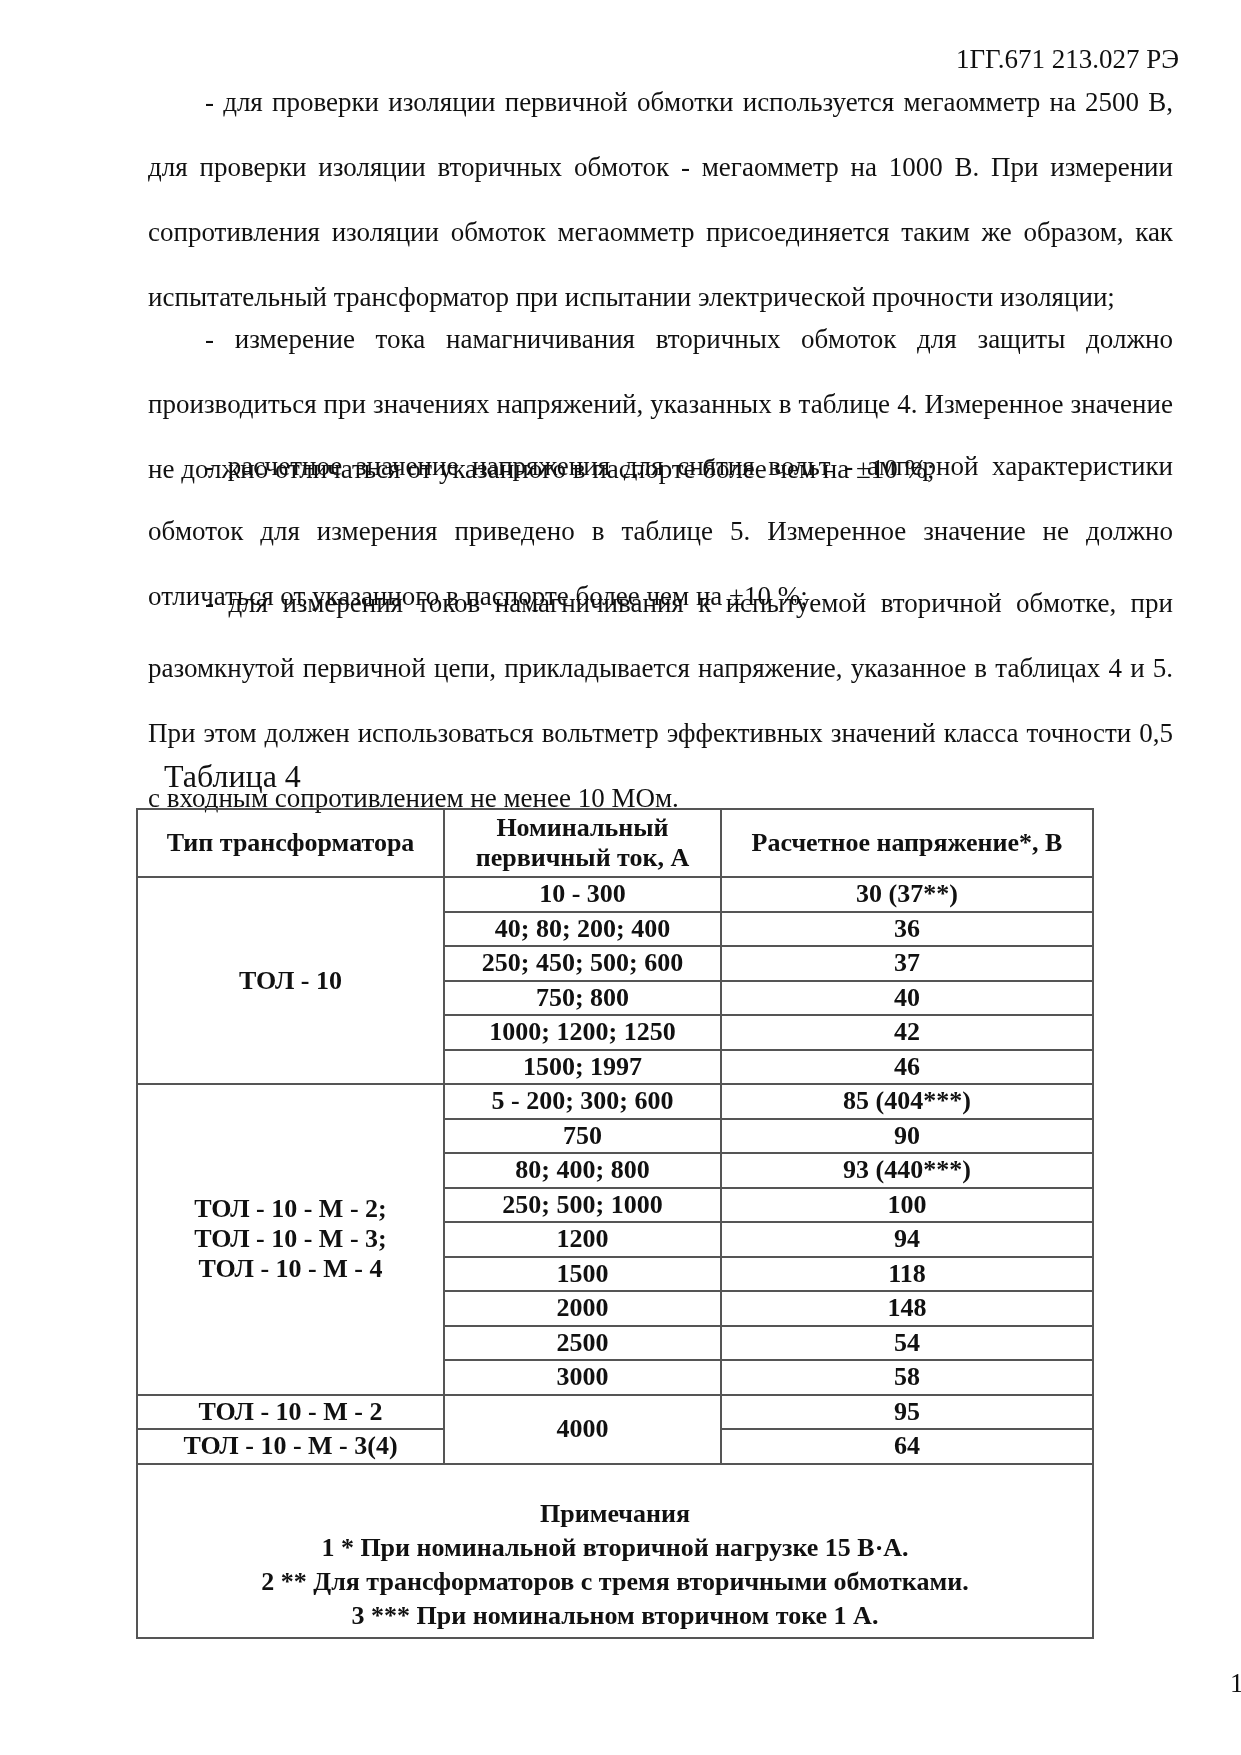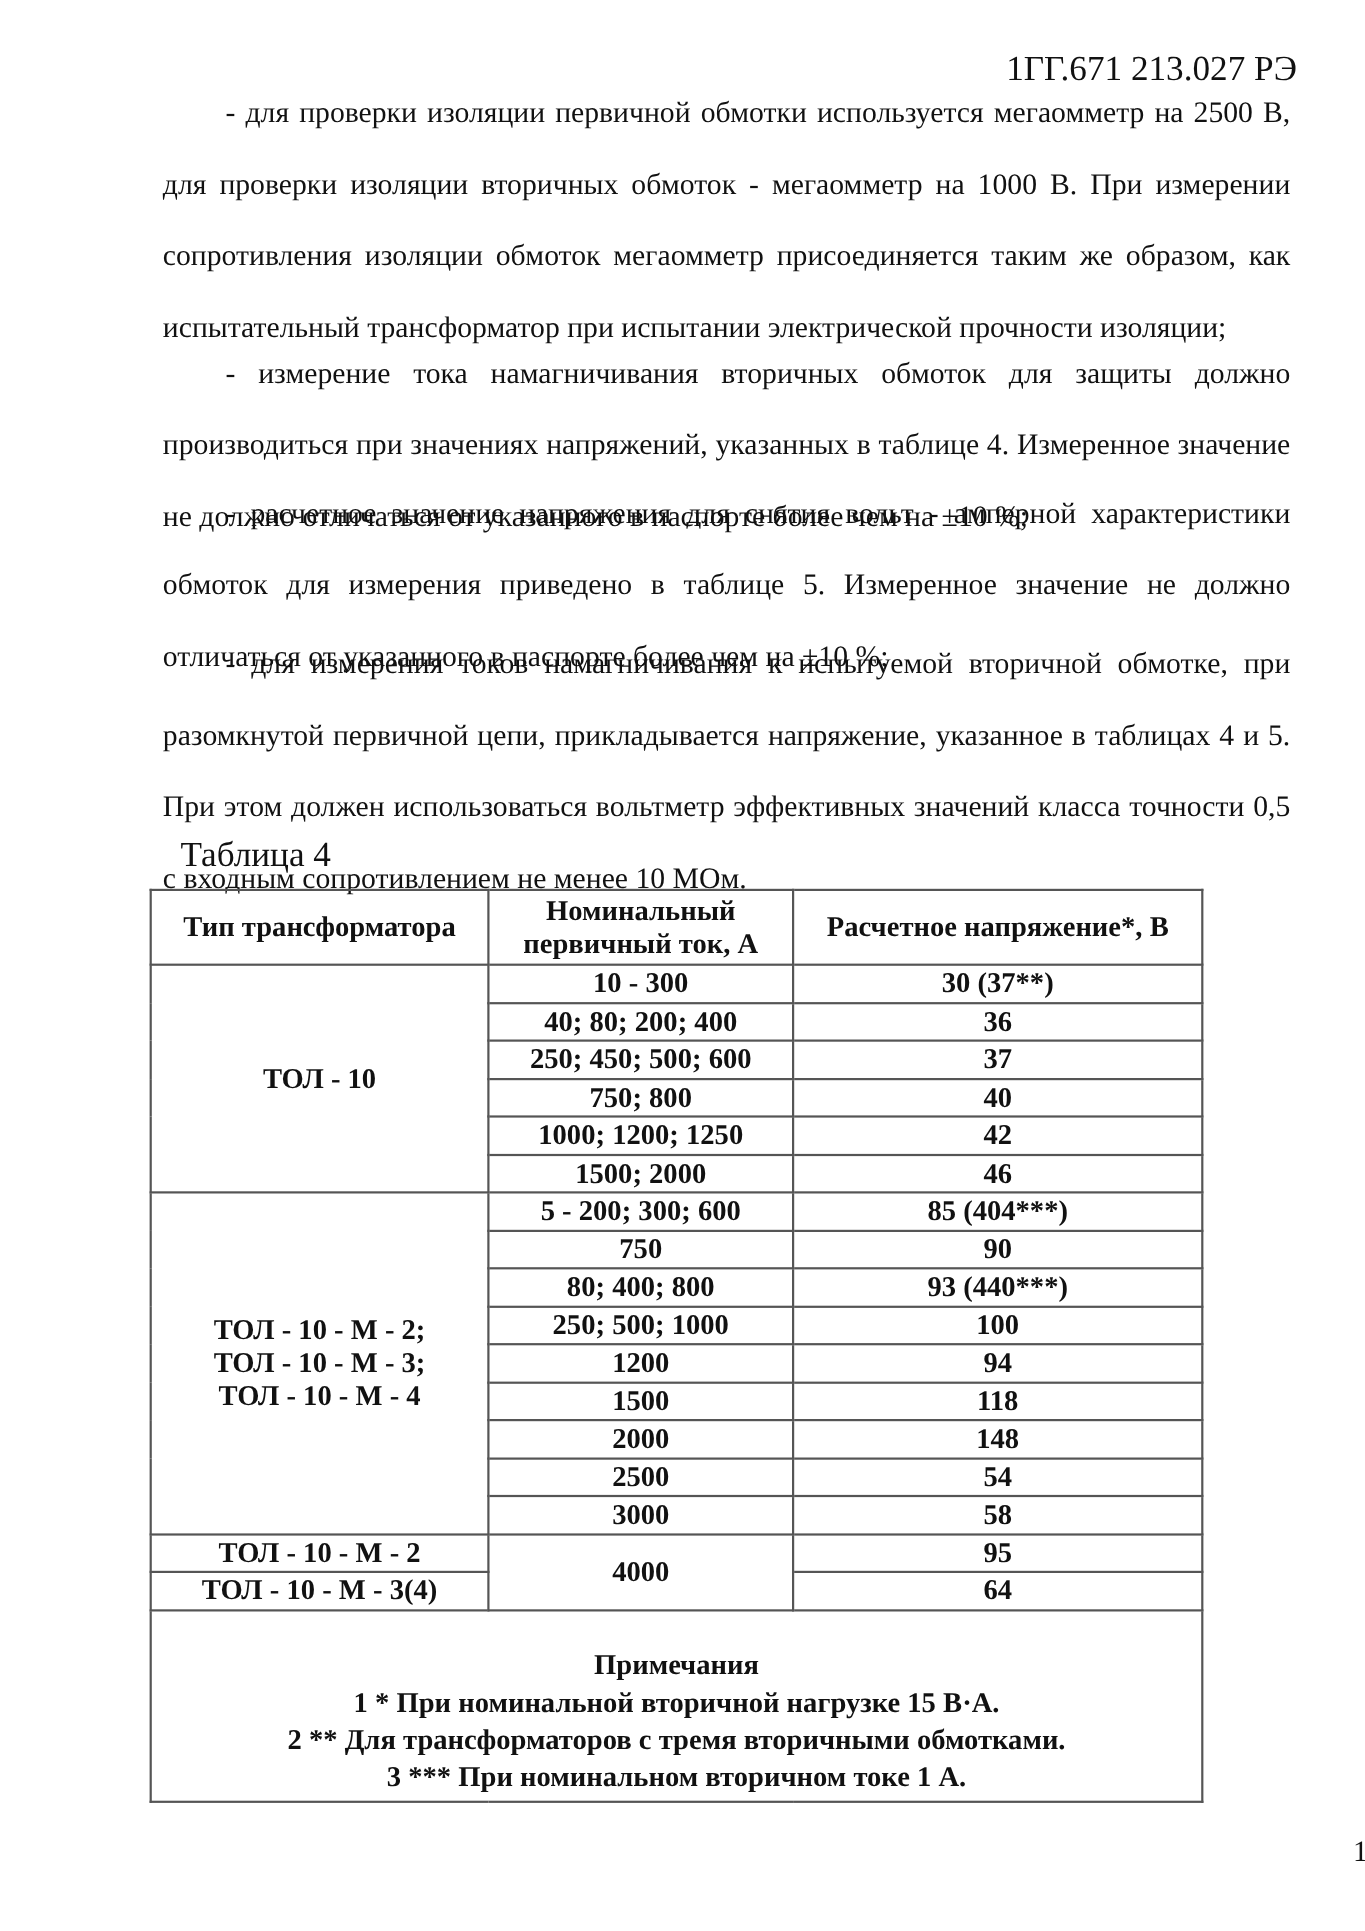--- a/index.html
+++ b/index.html
@@ -1,18 +1,18 @@
 <!DOCTYPE html>
 <html><head>
 <meta charset="utf-8">
 <style>
   html, body { margin:0; padding:0; background:#ffffff; }
   body { width:1241px; height:1755px; position:relative; overflow:hidden;
          font-family:"Liberation Serif", "DejaVu Serif", serif; color:#111; }
-  .doc-code { position:absolute; top:44px; right:62px; font-size:32px; }
+  .doc-code { position:absolute; top:44px; right:62px; font-size:27px; }
   .para { position:absolute; left:148px; width:1025px; font-size:27px; line-height:65px; text-align:justify; }
   .p1 { top:70px; }
   .p2 { top:307px; }
   .p3 { top:434px; }
   .p4 { top:571px; }
   .ind { text-indent:57px; }
   .table-caption { position:absolute; left:164px; top:758px; font-size:32px; }
   table.t4 { position:absolute; left:136px; top:808px; width:958px; border-collapse:collapse; font-size:26px;font-weight:bold; }
   table.t4 td { border:2px solid #555; text-align:center; vertical-align:middle; padding:0; line-height:30px; height:32.5px; }
   table.t4 td.c1 { width:305px; }
@@ -56,21 +56,21 @@
       </tr>
   <tr>
         <td>750; 800</td>
         <td>40</td>
       </tr>
   <tr>
         <td>1000; 1200; 1250</td>
         <td>42</td>
       </tr>
   <tr>
-        <td>1500; 2000</td>
+        <td>1500; 1997</td>
         <td>46</td>
       </tr>
 
   <tr>
     <td class="c1" rowspan="9">
       <div>ТОЛ - 10 - М - 2;</div>
       <div>ТОЛ - 10 - М - 3;</div>
       <div>ТОЛ - 10 - М - 4</div>
     </td>
     <td>5 - 200; 300; 600</td>

